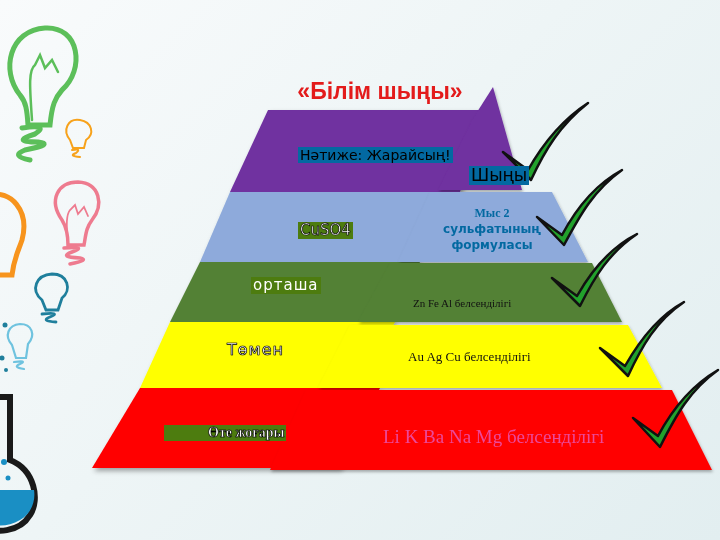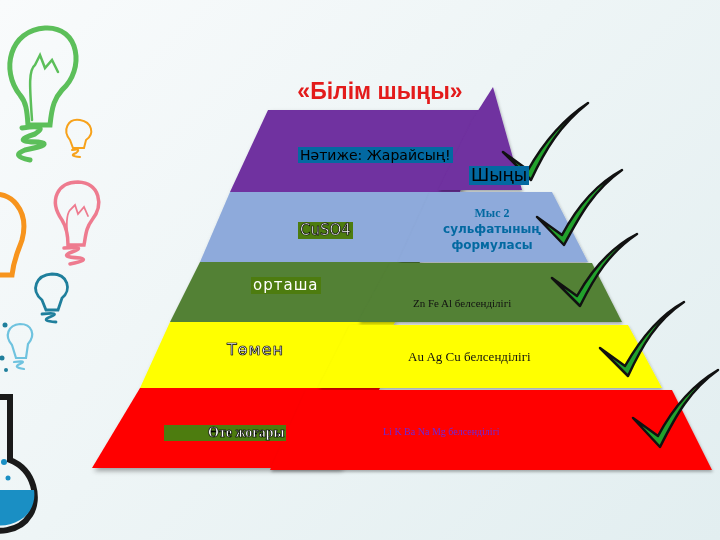--- a/index.html
+++ b/index.html
@@ -99,13 +99,13 @@
 <div class="lbl hl-yellow outline serif" style="left:164px;top:425px;font-size:14px;font-weight:bold;padding-left:44px;">Өте жоғары</div>
 
 <div class="lbl hl-white" style="left:469px;top:166px;font-size:17px;">Шыңы</div>
 <div class="lbl" style="left:492px;top:205px;font-size:12px;line-height:16px;color:#0369a1;transform:translateX(-50%);text-align:center;font-weight:bold;">
   <div class="serif">Мыс 2</div>
   <div>сульфатының</div>
   <div>формуласы</div>
 </div>
 <div class="lbl serif" style="left:413px;top:290px;font-size:11px;color:#111;margin-top:8px;">Zn Fe Al белсенділігі</div>
 <div class="lbl serif" style="left:408px;top:350px;font-size:13px;color:#111;">Au Ag Cu белсенділігі</div>
-<div class="lbl serif" style="left:383px;top:427px;font-size:10px;color:#6d28d9;">Li K Ba Na Mg белсенділігі</div>
+<div class="lbl serif" style="left:383px;top:427px;font-size:19px;color:#ec4899;">Li K Ba Na Mg белсенділігі</div>
 
 </body></html>

